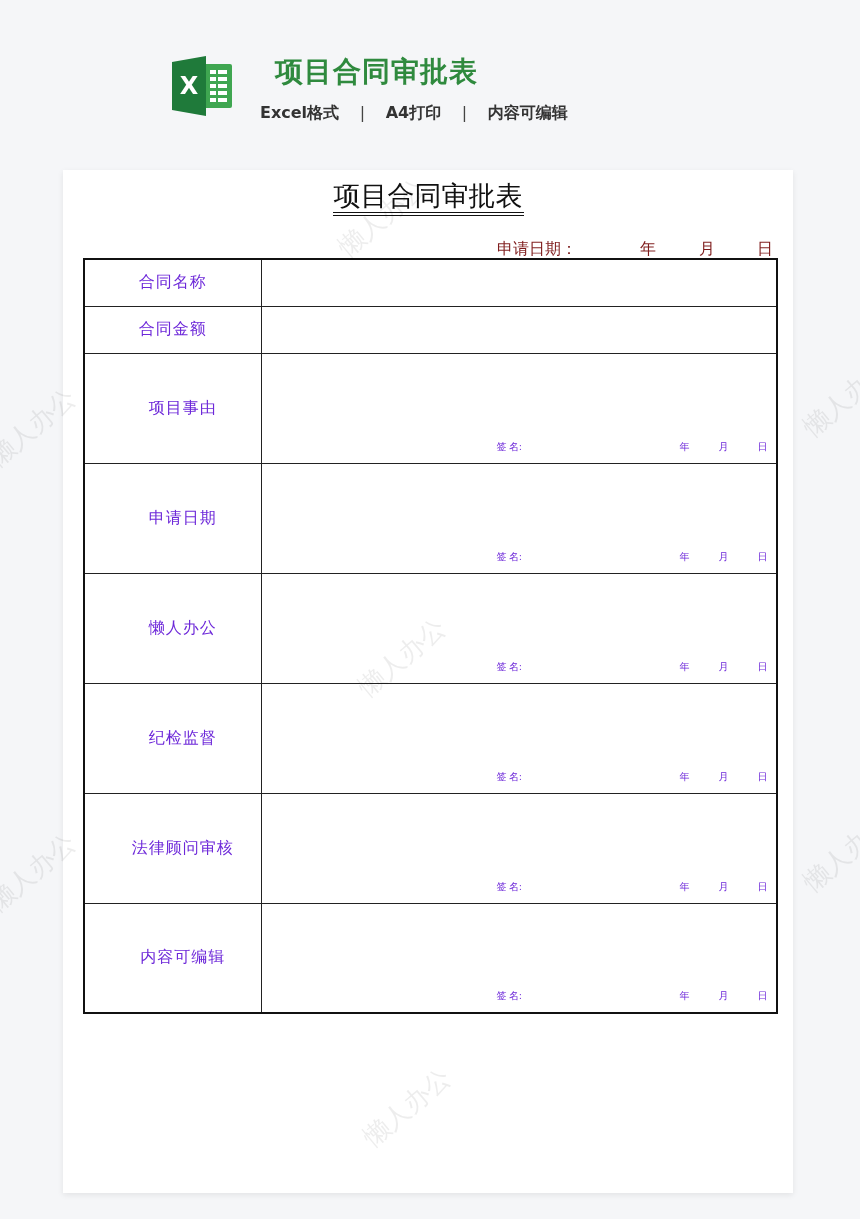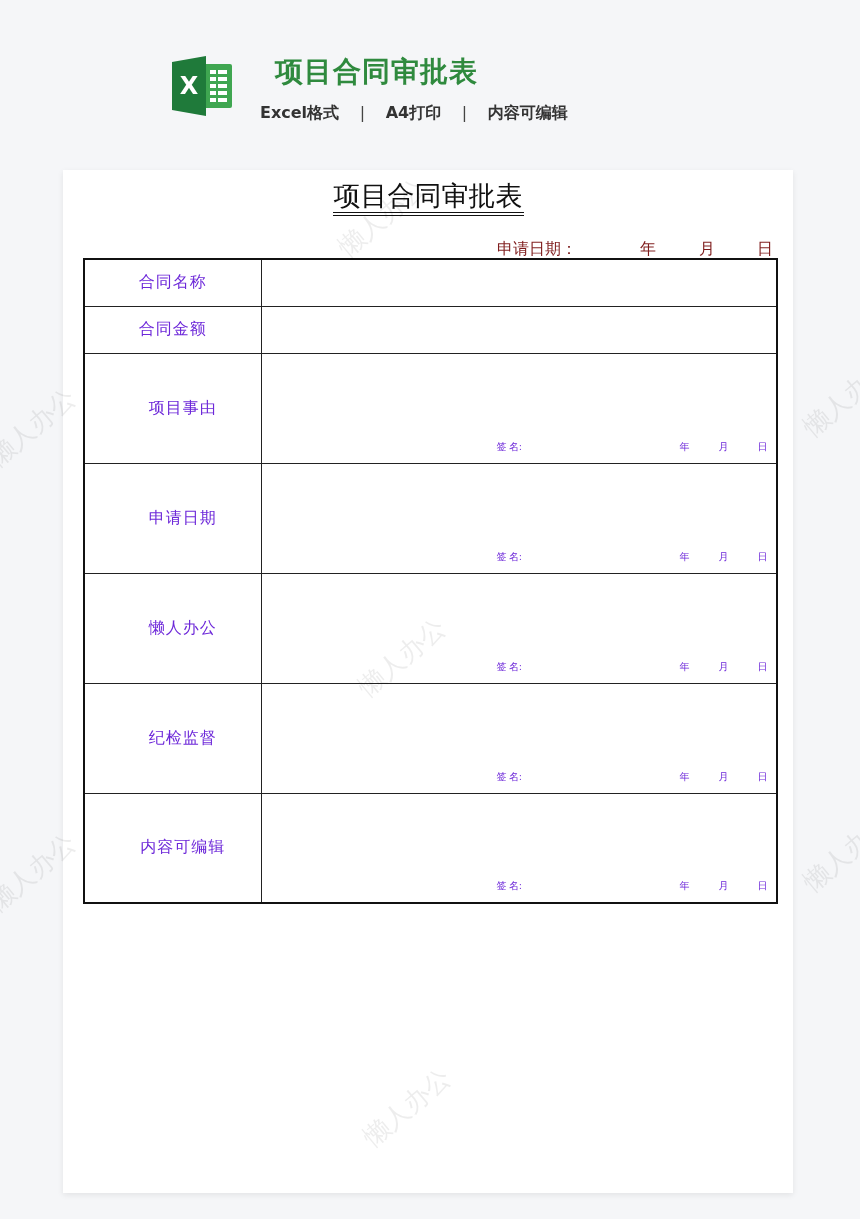--- a/index.html
+++ b/index.html
@@ -149,20 +149,31 @@
       <td class="content">
         <div class="sign-line">
           <span style="left:235px">签  名:</span>
           <span style="left:418px">年</span>
           <span style="left:457px">月</span>
           <span style="left:496px">日</span>
         </div>
       </td>
     </tr>
     <tr class="tall">
+      <td class="label">法律顾问审核</td>
+      <td class="content">
+        <div class="sign-line">
+          <span style="left:235px">签  名:</span>
+          <span style="left:418px">年</span>
+          <span style="left:457px">月</span>
+          <span style="left:496px">日</span>
+        </div>
+      </td>
+    </tr>
+    <tr class="tall">
       <td class="label">内容可编辑</td>
       <td class="content">
         <div class="sign-line">
           <span style="left:235px">签  名:</span>
           <span style="left:418px">年</span>
           <span style="left:457px">月</span>
           <span style="left:496px">日</span>
         </div>
       </td>
     </tr>

